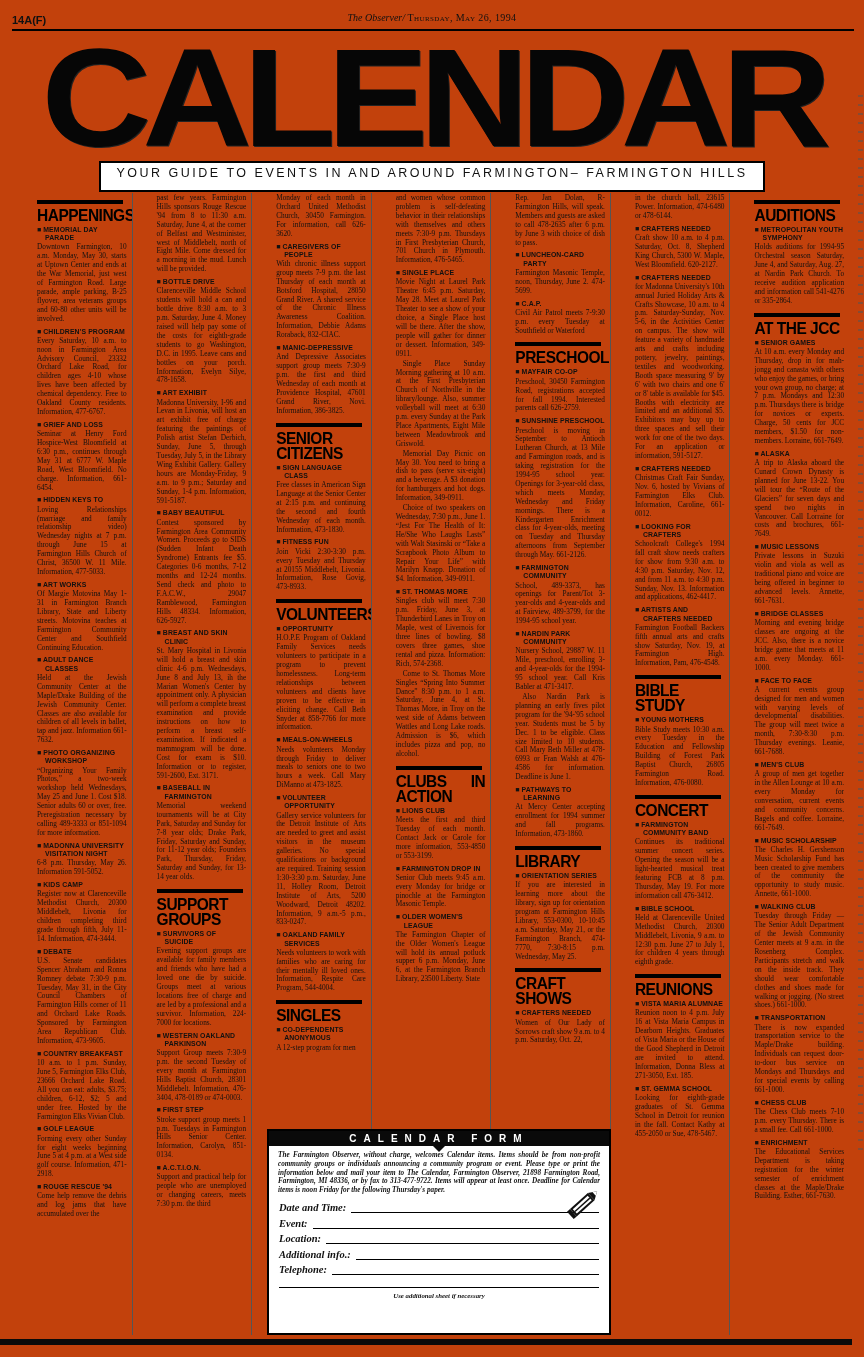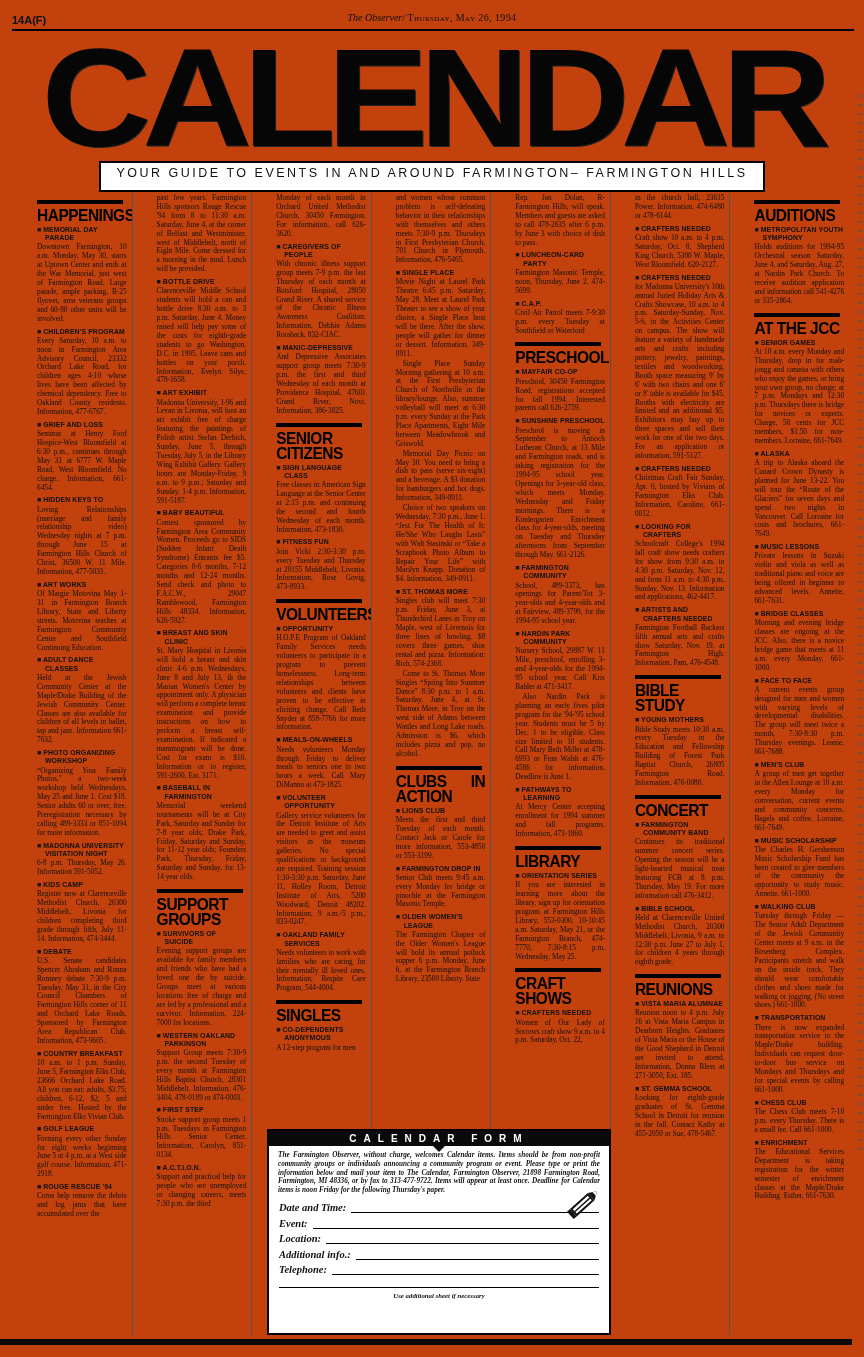--- a/index.html
+++ b/index.html
@@ -316,21 +316,21 @@
         <div class="item">
           <div class="ihead">■ CRAFTERS NEEDED</div>
           <p class="ibody">Craft show 10 a.m. to 4 p.m. Saturday, Oct. 8, Shepherd King Church, 5300 W. Maple, West Bloomfield. 620-2127.</p>
         </div>
         <div class="item">
           <div class="ihead">■ CRAFTERS NEEDED</div>
           <p class="ibody">for Madonna University's 10th annual Juried Holiday Arts &amp; Crafts Showcase, 10 a.m. to 4 p.m. Saturday-Sunday, Nov. 5-6, in the Activities Center on campus. The show will feature a variety of handmade arts and crafts including pottery, jewelry, paintings, textiles and woodworking. Booth space measuring 9' by 6' with two chairs and one 6' or 8' table is available for $45. Booths with electricity are limited and an additional $5. Exhibitors may buy up to three spaces and sell their work for one of the two days. For an application or information, 591-5127.</p>
         </div>
         <div class="item">
           <div class="ihead">■ CRAFTERS NEEDED</div>
-          <p class="ibody">Christmas Craft Fair Sunday, Apr. 6, hosted by Vivians of Farmington Elks Club. Information, Caroline, 661-0012.</p>
+          <p class="ibody">Christmas Craft Fair Sunday, Nov. 6, hosted by Vivians of Farmington Elks Club. Information, Caroline, 661-0012.</p>
         </div>
         <div class="item">
           <div class="ihead">■ LOOKING FOR CRAFTERS</div>
           <p class="ibody">Schoolcraft College's 1994 fall craft show needs crafters for show from 9:30 a.m. to 4:30 p.m. Saturday, Nov. 12, and from 11 a.m. to 4:30 p.m. Sunday, Nov. 13. Information and applications, 462-4417.</p>
         </div>
         <div class="item">
           <div class="ihead">■ ARTISTS AND CRAFTERS NEEDED</div>
           <p class="ibody">Farmington Football Backers fifth annual arts and crafts show Saturday, Nov. 19, at Farmington High. Information, Pam, 476-4548.</p>
         </div>
         <div class="section">

